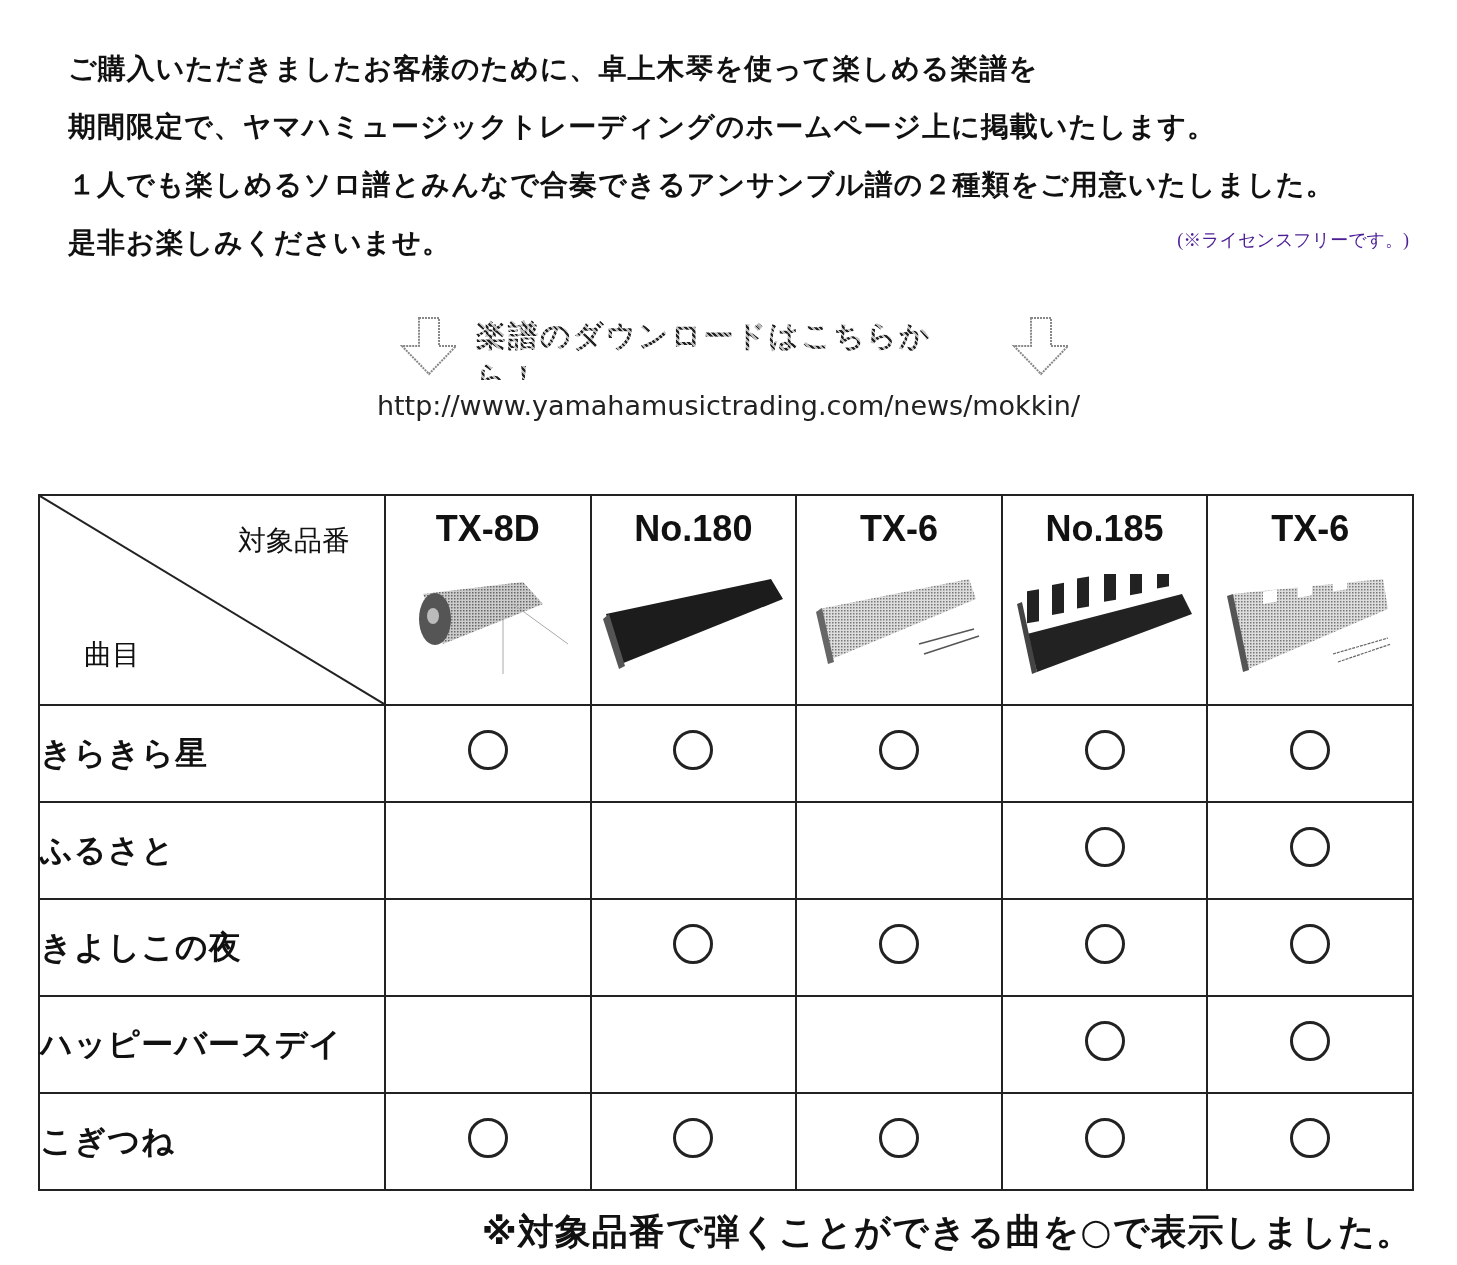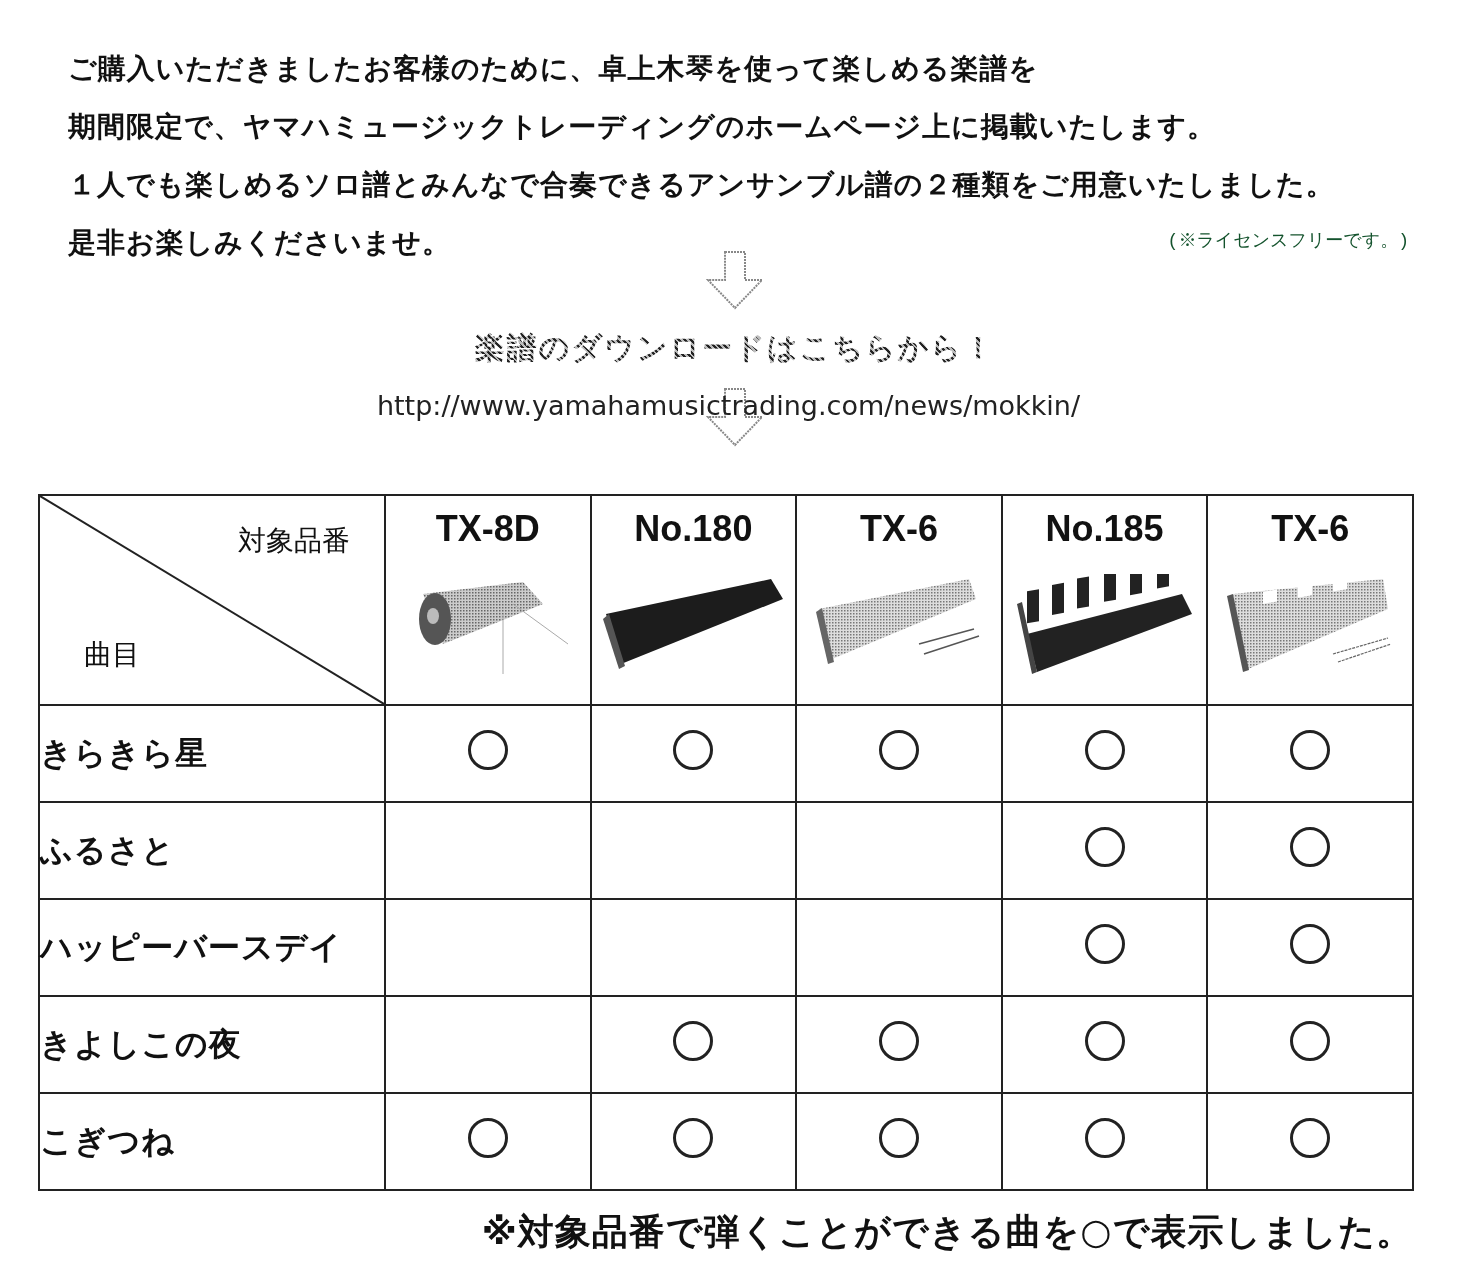--- a/index.html
+++ b/index.html
@@ -7,26 +7,26 @@
     width: 1457px; height: 1265px; position: relative; overflow: hidden;
     font-family: "DejaVu Sans", sans-serif; color: #111;
   }
   .intro { position: absolute; left: 68px; top: 14px; width: 1360px; margin-top: 40px; }
   .intro-line {
     font-size: 28px; font-weight: bold; line-height: 30px; height: 30px;
     margin-bottom: 28px; white-space: nowrap; letter-spacing: 1px;
   }
   .intro-line.last { margin-bottom: 0; }
   .license-note {
-    position: absolute; right: 48px; top: 228px; font-size: 18px; color: #14532d;
-    font-family: Liberation Mono, monospace;
+    position: absolute; right: 48px; top: 228px; font-size: 18px; color: #4c1d95;
+    font-family: Liberation Serif, serif;
   }
   .download-row {
     position: absolute; left: 400px; top: 316px; width: 670px; height: 64px;
-    display: flex; align-items: center; justify-content: center; gap: 18px; flex-direction: column;
+    display: flex; justify-content: center; gap: 18px;
   }
   .download-text {
     font-size: 30px; font-weight: bold; color: #555; letter-spacing: 2px;
     background: repeating-linear-gradient(45deg, #222 0 2px, #bbb 2px 4px);
     -webkit-background-clip: text; background-clip: text; color: transparent;
   }
   .arrow svg { display: block; }
   .url {
     position: absolute; left: 0; width: 1457px; top: 390px; text-align: center;
     font-size: 27px; color: #222; font-family: "DejaVu Sans", sans-serif; font-weight: normal;
@@ -174,32 +174,32 @@
   </tr>
   <tr>
     <td class="song">ふるさと</td>
     <td class="mark"></td>
     <td class="mark"></td>
     <td class="mark"></td>
     <td class="mark"><span class="circle"></span></td>
     <td class="mark"><span class="circle"></span></td>
   </tr>
   <tr>
+    <td class="song">きよしこの夜</td>
+    <td class="mark"></td>
+    <td class="mark"><span class="circle"></span></td>
+    <td class="mark"><span class="circle"></span></td>
+    <td class="mark"><span class="circle"></span></td>
+    <td class="mark"><span class="circle"></span></td>
+  </tr>
+  <tr>
     <td class="song">ハッピーバースデイ</td>
     <td class="mark"></td>
     <td class="mark"></td>
     <td class="mark"></td>
-    <td class="mark"><span class="circle"></span></td>
-    <td class="mark"><span class="circle"></span></td>
-  </tr>
-  <tr>
-    <td class="song">きよしこの夜</td>
-    <td class="mark"></td>
-    <td class="mark"><span class="circle"></span></td>
-    <td class="mark"><span class="circle"></span></td>
     <td class="mark"><span class="circle"></span></td>
     <td class="mark"><span class="circle"></span></td>
   </tr>
   <tr>
     <td class="song">こぎつね</td>
     <td class="mark"><span class="circle"></span></td>
     <td class="mark"><span class="circle"></span></td>
     <td class="mark"><span class="circle"></span></td>
     <td class="mark"><span class="circle"></span></td>
     <td class="mark"><span class="circle"></span></td>

